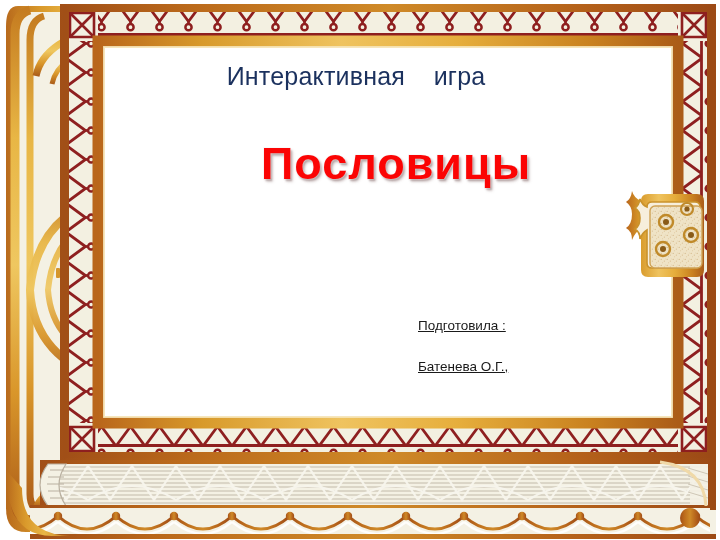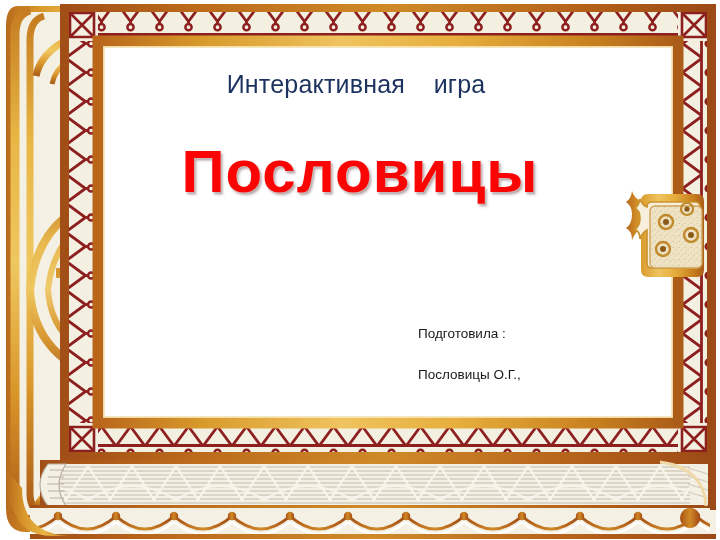--- a/index.html
+++ b/index.html
@@ -11,21 +11,21 @@
 
   
   #slide{
     position:relative;width:720px;height:540px;overflow:hidden;background:#ffffff;
   }
 
   
   .book-art{position:absolute;inset:0;width:720px;height:540px;}
 
   
-  .txt-layer{position:absolute;left:0;top:12px;width:720px;height:413px;z-index:12;}
+  .txt-layer{position:absolute;left:0;top:4px;width:720px;height:413px;z-index:12;}
 
   .kicker{
     position:absolute;left:96px;top:58px;width:520px;
     text-align:center;
     font-size:25px;font-weight:400;letter-spacing:.2px;
     color:#1b315e;
     white-space:pre;
     font-family:"Liberation Sans","DejaVu Sans",sans-serif;
   }
 
@@ -36,28 +36,29 @@
     font-family:"Liberation Sans","DejaVu Sans",sans-serif;
     white-space:pre;
     letter-spacing:1px;
     -webkit-text-stroke:1.1px #f3eff0;
     paint-order:stroke fill;
     text-shadow:
        0 0 2px #ffffff,
        1.5px 1.5px 2px rgba(120,90,90,.45),
        2.5px 2.5px 3px rgba(140,110,110,.28);
   }
-  .wordart-1{top:129px;font-size:60px;line-height:62px;}
+  .wordart-1{top:129px;font-size:45px;line-height:62px;padding-left:36px;}
   .wordart-2{top:210px;font-size:60px;line-height:60px;}
 
   .credit{
     position:absolute;left:418px;top:291px;width:250px;
     font-size:13.5px;line-height:20.5px;color:#1a1a1a;
     font-family:"Liberation Sans","DejaVu Sans",sans-serif;
     white-space:pre-line;
+    text-decoration:underline;
   }
   .credit div{white-space:nowrap;}
 </style>
 </head>
 <body>
 
 <div id="slide">
 
   <svg class="book-art" viewBox="0 0 720 540" width="720" height="540" preserveAspectRatio="none" xmlns="http://www.w3.org/2000/svg">
     <defs>
@@ -303,17 +304,17 @@
 
   <div class="txt-layer">
 
     <div class="kicker">Интерактивная    игра</div>
 
     <div class="wordart wordart-1">Пословицы</div>
 
 
     <div class="credit">
       <div>Подготовила :</div>
-      <div>Пословицы О.Г.,</div>
+      <div>Батенева О.Г.,</div>
     </div>
   </div>
 
 </div>
 
 </body></html>

